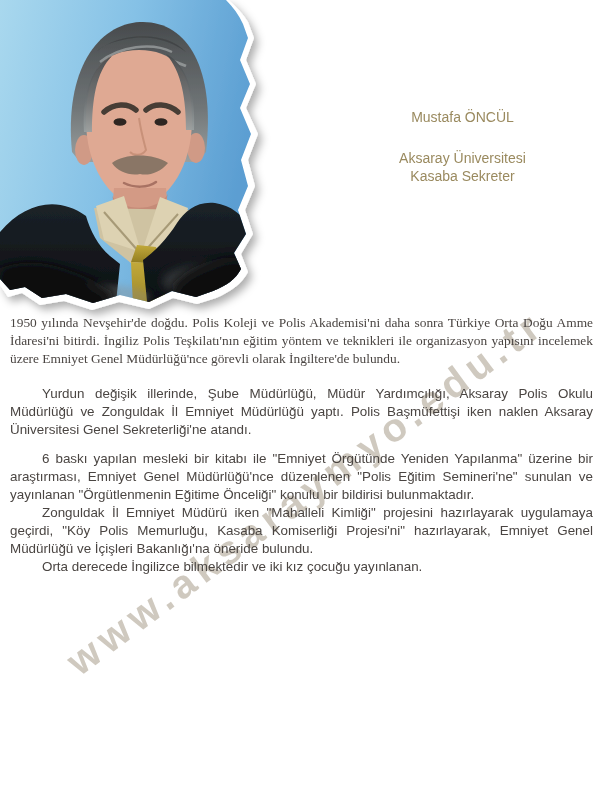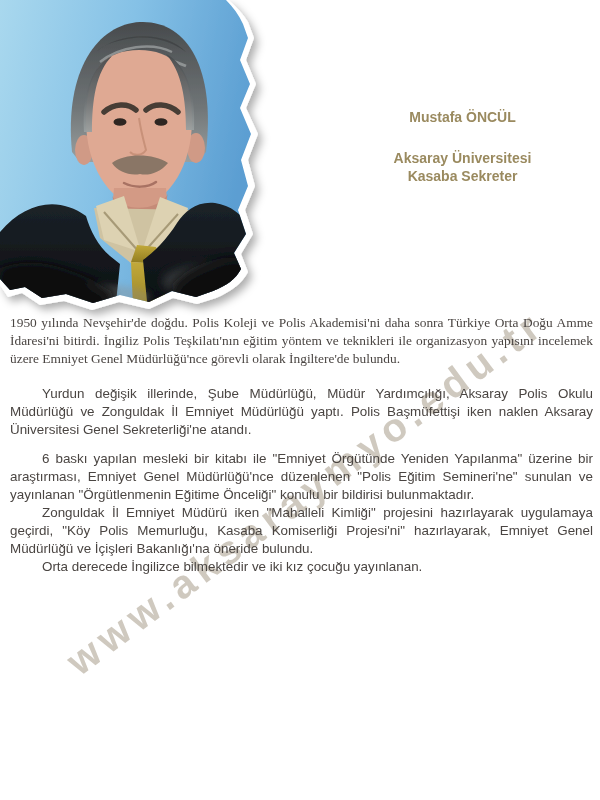--- a/index.html
+++ b/index.html
@@ -14,21 +14,21 @@
     font-size:40px;font-weight:bold;letter-spacing:6px;white-space:nowrap;
     color:rgba(168,157,138,0.55);
     user-select:none;
   }
   
   .photo{position:absolute;left:0;top:0;width:272px;height:322px;z-index:1;}
   .photo svg{display:block;}
   
   .header{
     position:absolute;left:335px;top:109px;width:255px;z-index:2;
-    text-align:center;color:#9a8a5f;font-weight:bold;
+    text-align:center;color:#9a8a5f;font-weight:normal;
     font-size:14px;line-height:17px;
   }
   .header .name{margin-bottom:24px;}
   .header .org{margin-bottom:1px;}
   
   .bio{
     position:absolute;left:10px;top:314px;width:583px;z-index:2;
     font-size:13.4px;line-height:18px;text-align:justify;color:#4a4542;
   }
   .bio p{margin:0;}

